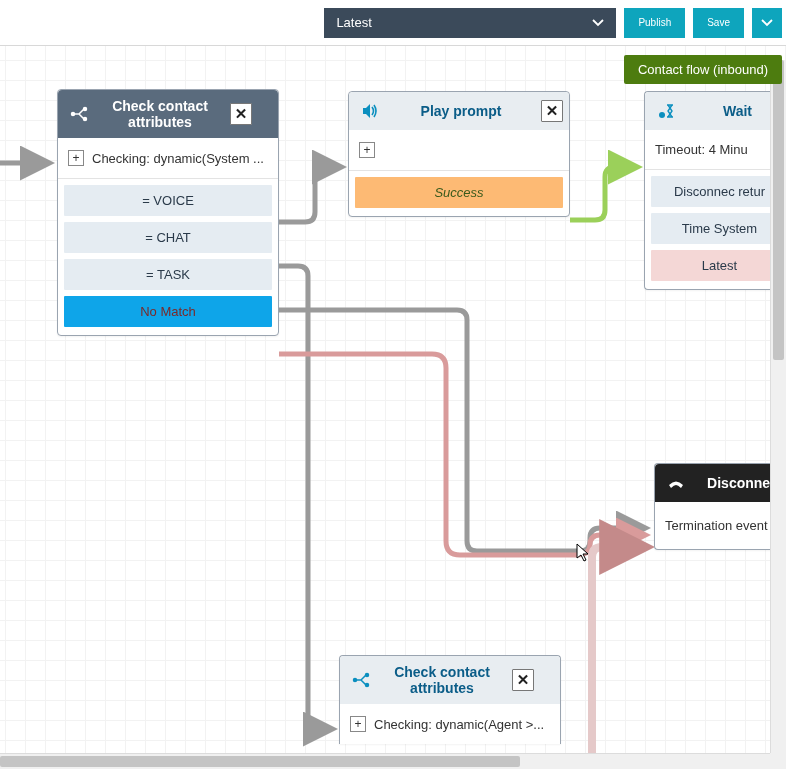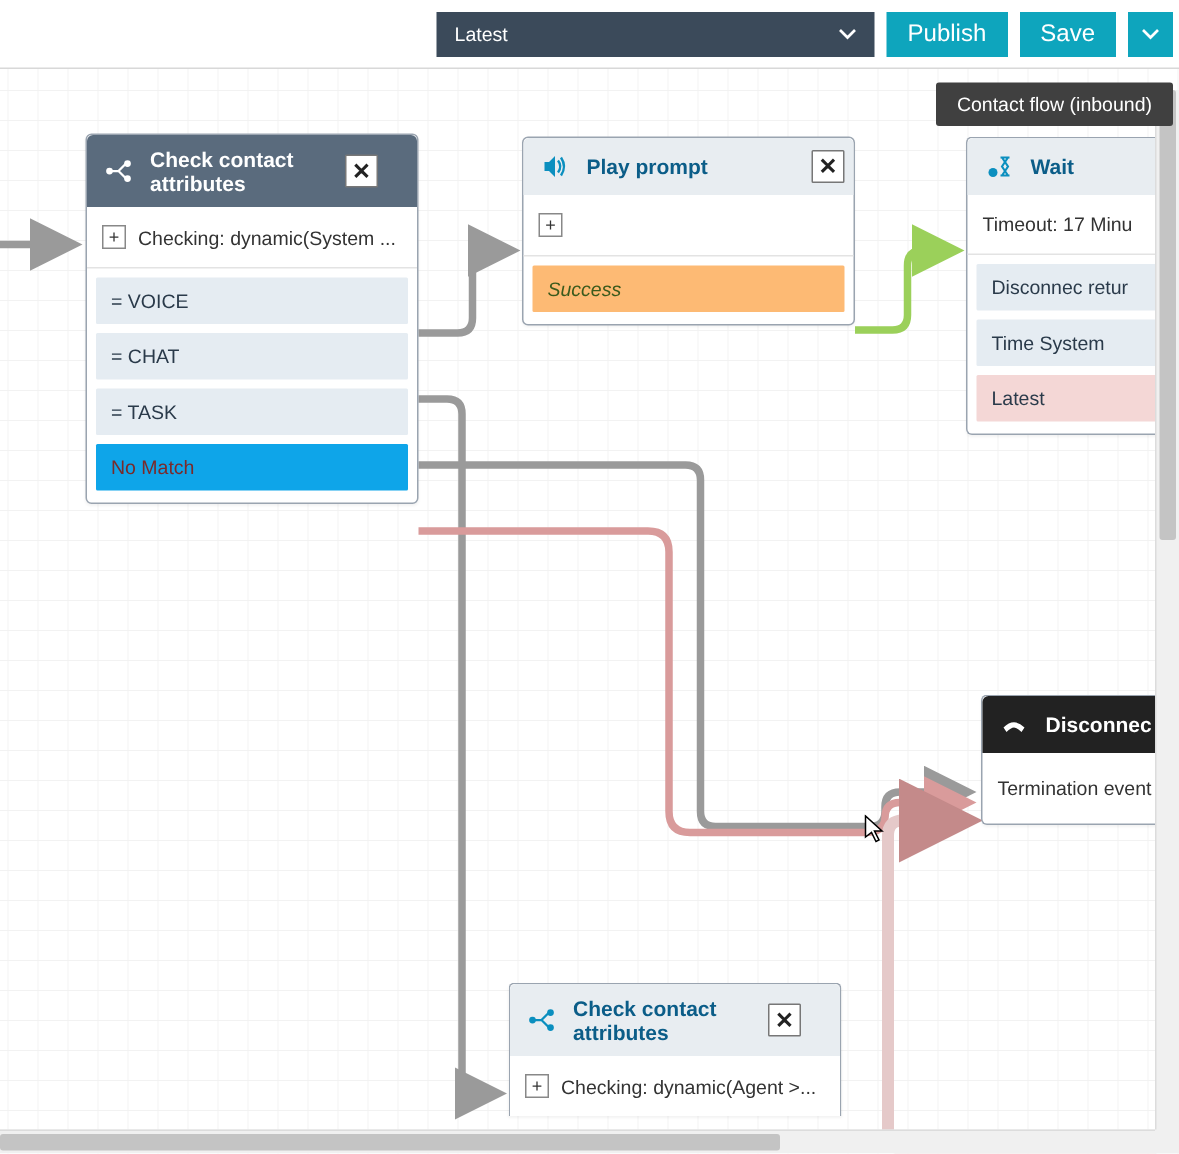--- a/index.html
+++ b/index.html
@@ -33,43 +33,44 @@
   padding: 0 12px;
   cursor: pointer;
 }
 .btn {
   background: #0ea5bd;
   color: #fff;
   border: none;
   height: 30px;
   padding: 0 14px;
   cursor: pointer;
-  font-size: 16px;
+  font-size: 10px;
 }
 .btn.caret-only { width: 30px; padding: 0; display:flex; align-items:center; justify-content:center; }
 .badge {
   position: absolute;
   top: 55px;
   right: 4px;
-  background: #404040;
+  background: #4d7c0f;
   color: #fff;
   font-size: 13px;
   padding: 7px 14px;
   border-radius: 2px;
   z-index: 50;
 }
 .canvas {
   position: relative;
   width: 786px;
   height: 723px;
   background-image:
     linear-gradient(#f2f2f2 1px, transparent 1px),
     linear-gradient(90deg, #f2f2f2 1px, transparent 1px);
   background-size: 20px 20px;
   background-position: 5px 14px;
+  text-align: center;
 }
 svg.wires { position:absolute; top:0; left:0; width:786px; height:723px; pointer-events:none; z-index:1; }
 .node {
   position: absolute;
   background: #fff;
   border: 1px solid #9aa4b0;
   border-radius: 4px;
   z-index: 5;
   box-shadow: 0 1px 2px rgba(0,0,0,0.05);
 }
@@ -248,21 +249,21 @@
               <circle cx="6" cy="14" r="3"></circle>
             </g>
             <g stroke="#0b8fbf" stroke-width="1.4" fill="none">
               <path d="M11 4 L17 4 M11 16 L17 16 M12 4 L16 10 L12 16 M16 4 L12 10 L16 16"></path>
             </g>
           </svg>
       </span>
       <span class="title">Wait</span>
     </div>
     <div class="detail-row" style="padding-left:10px;">
-      <span>Timeout: 17 Minu</span>
+      <span>Timeout: 4 Minu</span>
     </div>
     <div class="branches">
       <div class="branch"><span>Disconnec retur</span></div>
       <div class="branch"><span>Time System</span></div>
       <div class="branch error"><span>Latest</span></div>
     </div>
   </div>
 
   <div class="node disc">
     <div class="header hdr-black">

